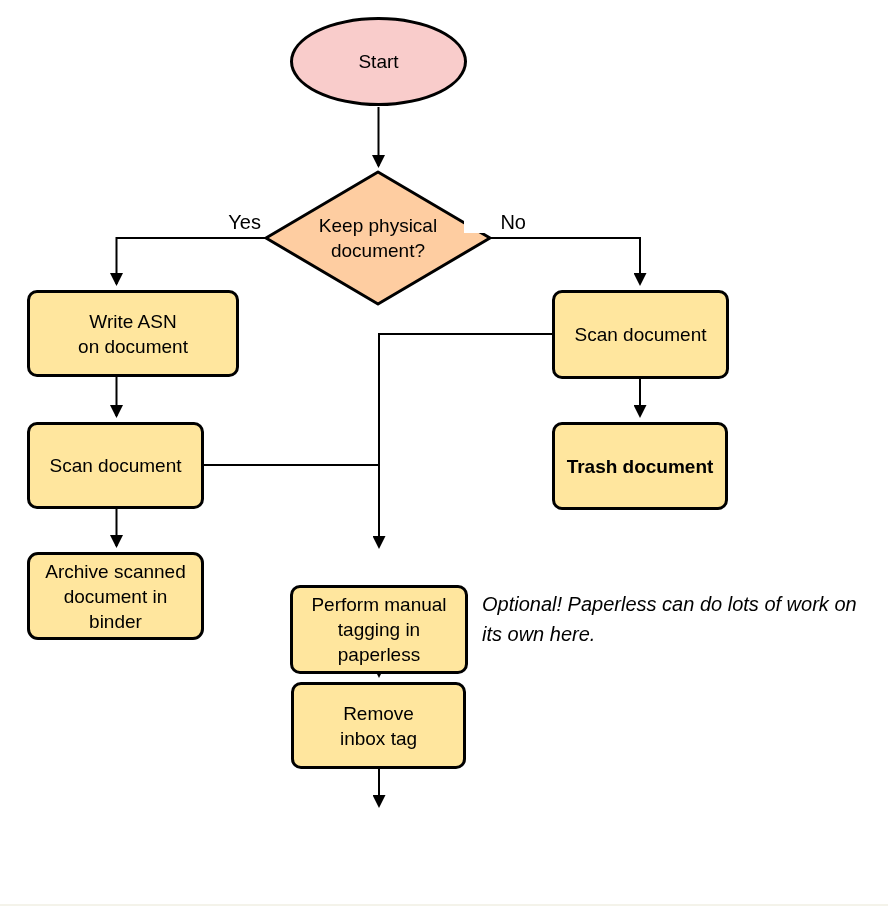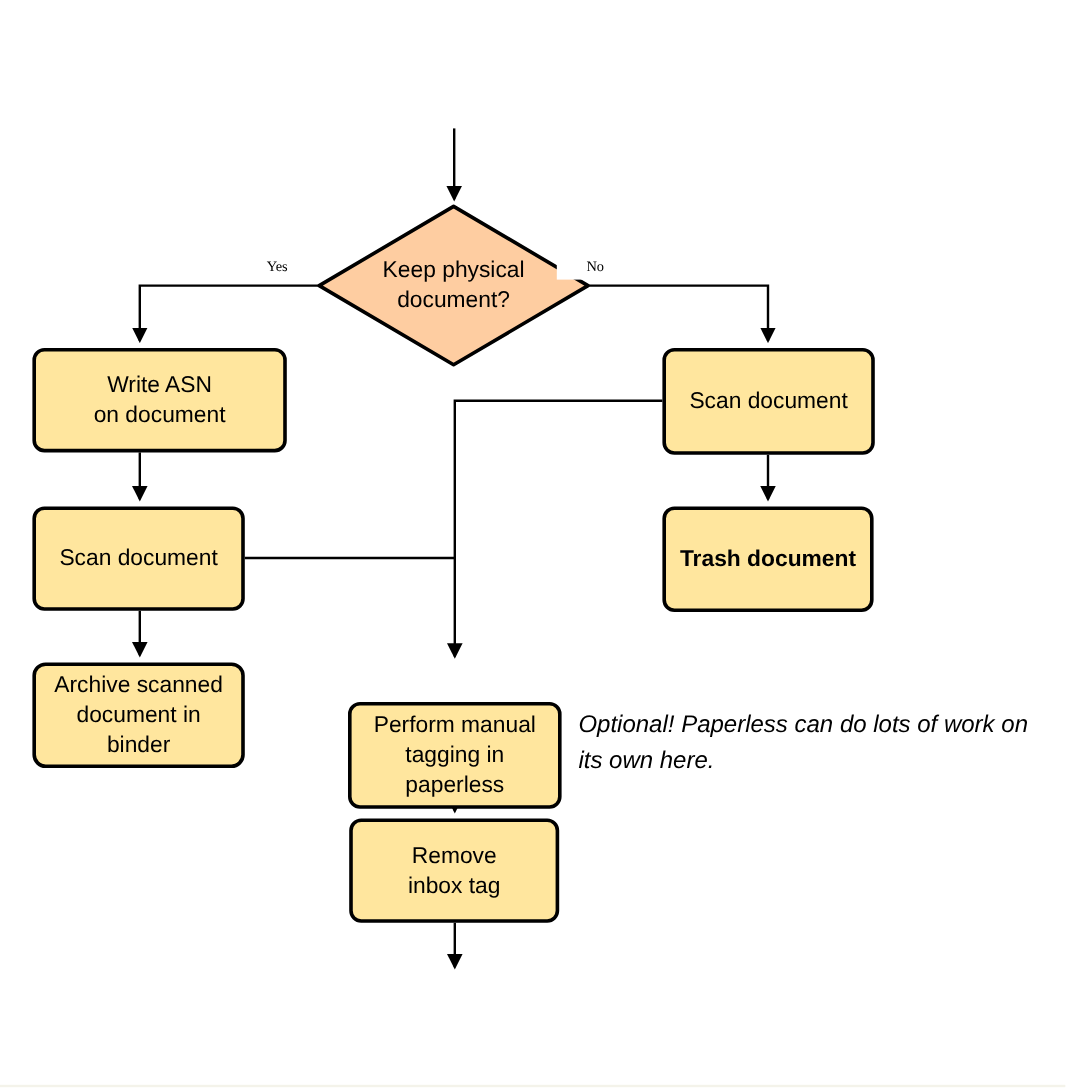--- a/index.html
+++ b/index.html
@@ -56,25 +56,24 @@
   .terminal{
     background:var(--terminal_fill);
     border:3px solid var(--stroke);
     border-radius:50%;
   }
   .decision-label{
     background:transparent;border:none;
   }
   .edge-label{
     position:absolute;
-    font-size:12px;line-height:22px;
-    text-align:center;
+    font-size:20px;line-height:22px;
+    text-align:right;
     background:var(--background);
     padding:0 2px;
-    font-family:Liberation Serif, serif;
   }
   .annotation{
     position:absolute;
     font-size:20px;line-height:30px;
     font-style:italic;
     white-space:pre-line;
     text-align:left;
   }
   .bottom-rule{
     position:absolute;left:0;bottom:1px;
@@ -101,20 +100,23 @@
     <path class="edge arrow" d="M 490 238 L 640 238 L 640 284"></path>
     <path class="edge arrow" d="M 640 379 L 640 416"></path>
     <path class="edge" d="M 204 465 L 379 465"></path>
     <path class="edge arrow" d="M 552 334 L 379 334 L 379 547"></path>
     <path class="edge arrow" d="M 379 642 L 379 676"></path>
     <path class="edge arrow" d="M 379 769 L 379 806"></path>
 
     <polygon class="decision-shape" points="378,172 490,238 378,304 266,238"></polygon>
   </svg>
 
+  <div class="node terminal" style="left:290px;top:17px;width:177px;height:89px;">
+    <span>Start</span>
+  </div>
 
   <div class="node decision-label" style="left:266px;top:172px;width:224px;height:132px;">
     <span>Keep physical
 document?</span>
   </div>
 
   <div class="edge-label" style="left:199px;top:211px;width:60px;">Yes</div>
 
   <div class="edge-label" style="left:464px;top:211px;width:60px;">No</div>
 

